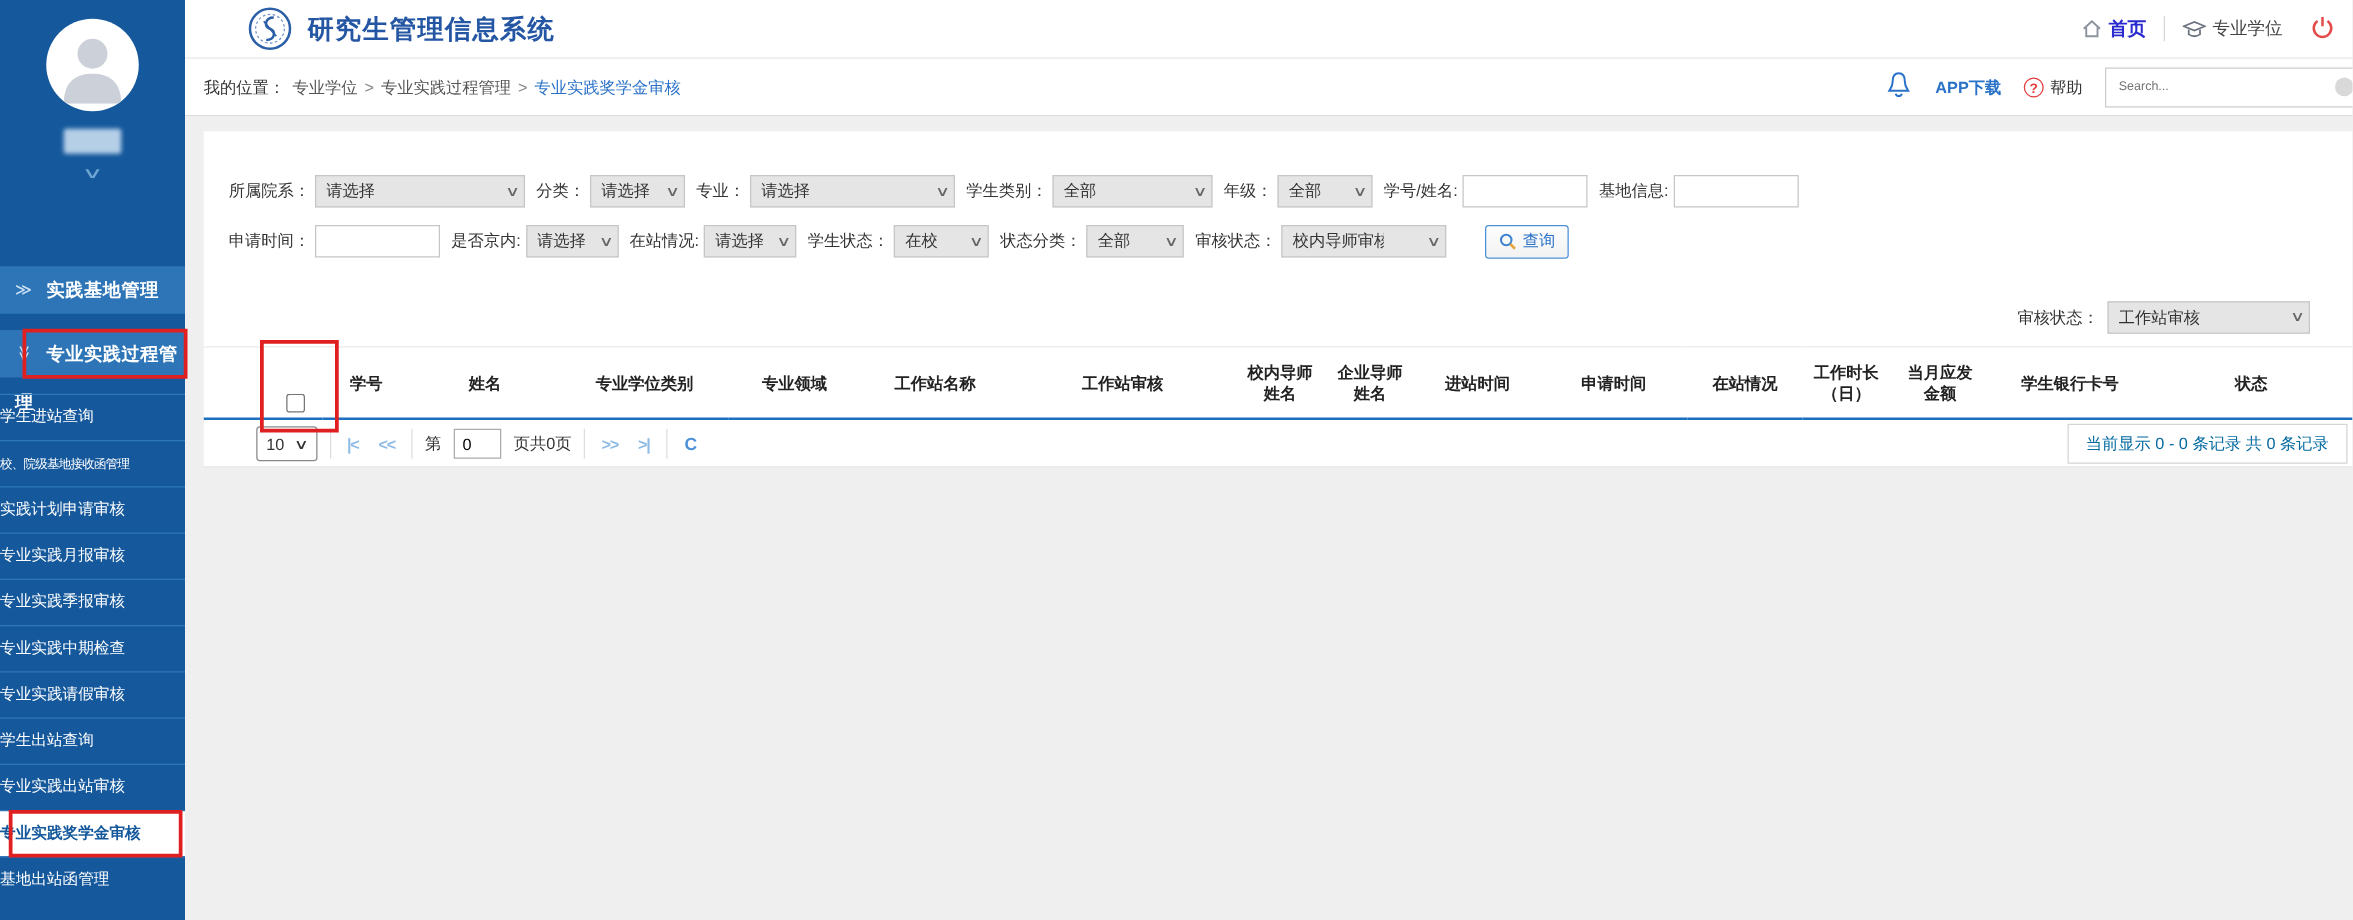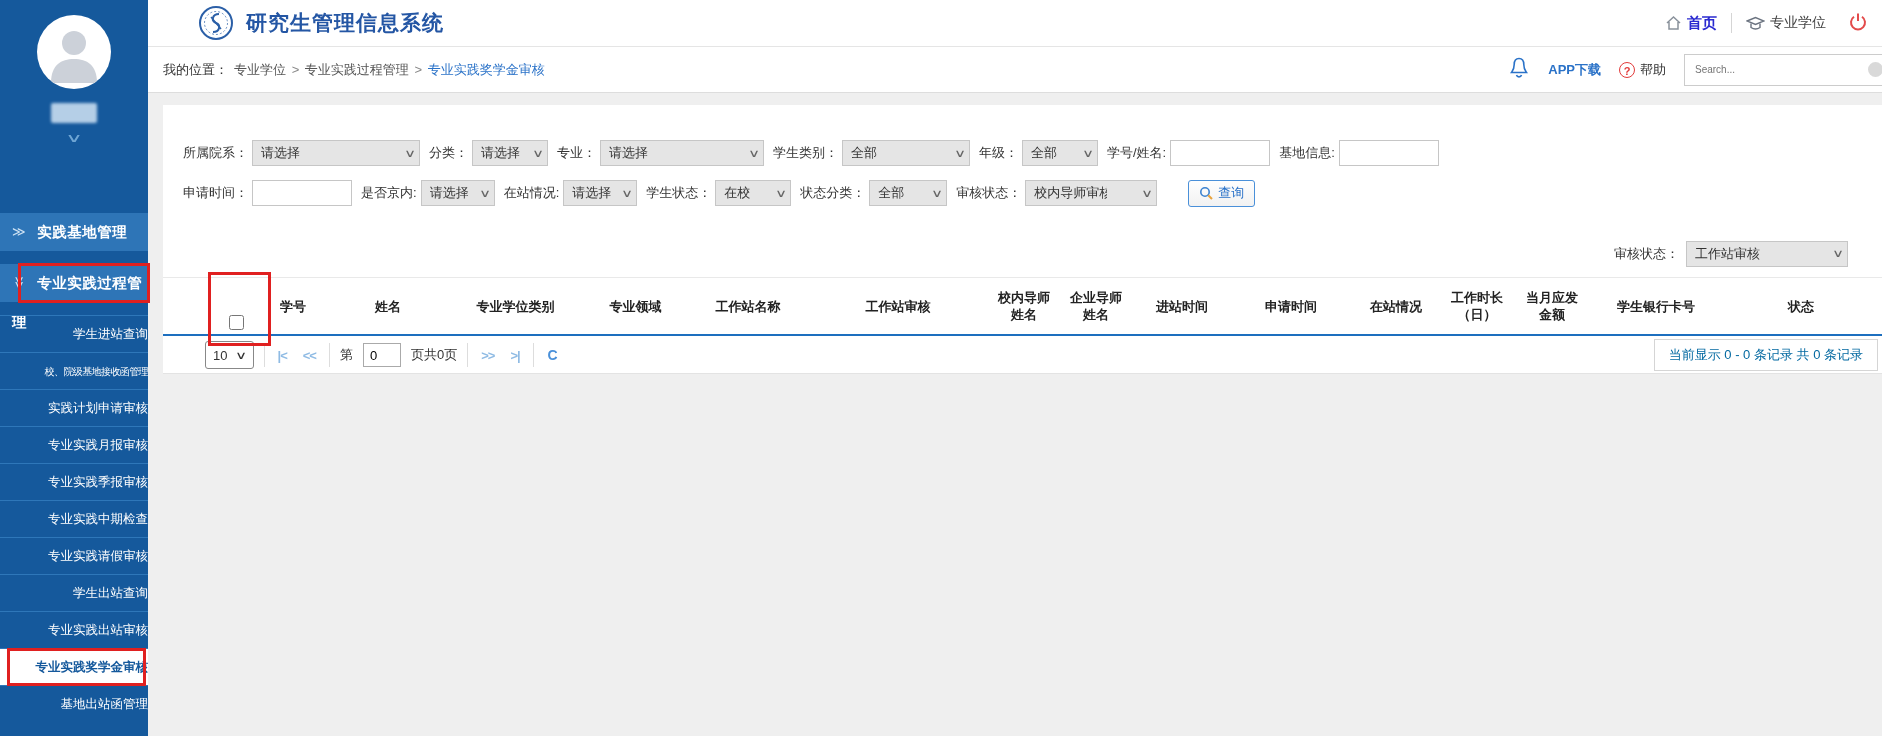--- a/index.html
+++ b/index.html
@@ -23,21 +23,21 @@
   .role-row{margin-top:12px;line-height:20px;padding:0 3px;}
   .role-chip{width:82px;height:18px;margin-right:3px;}
   .role-line2{margin-top:2px;}
   .user-collapse{margin-top:8px;color:#6fa6d4;font-size:12px;transform:scaleX(2);display:inline-block;width:100%;}
   .s-group{position:relative;height:38px;line-height:38px;background:var(--sidebar-item,#2e75b7);margin-bottom:13px;padding-left:12px;box-sizing:border-box;cursor:pointer;}
   .g-icon{display:inline-block;color:#cfe3f4;font-size:13px;margin-right:8px;vertical-align:1px;}
   .s-group.expanded .g-icon{transform:rotate(90deg);}
   .g-label{font-size:14.5px;font-weight:bold;letter-spacing:0.5px;}
   .group-box{left:18px;right:-2px;top:-1px;bottom:-1px;}
   .s-menu{list-style:none;margin:12px 0 0;padding:0;}
-  .s-item{position:relative;height:36px;line-height:36px;text-align:right;border-top:1px solid #2e77b9;font-size:12.5px;cursor:pointer;}
+  .s-item{position:relative;height:36px;line-height:36px;text-align:left;border-top:1px solid #2e77b9;font-size:12.5px;cursor:pointer;font-family:Liberation Mono, monospace;}
   .s-item:nth-of-type(2) .s-item-label{font-size:10px;letter-spacing:-0.6px;}
   .s-item.active{background:#ffffff;color:var(--sidebar,#15599c);font-weight:bold;}
   .item-box{left:7px;right:2px;top:-1px;bottom:-1px;}
 
   
   .topbar{position:absolute;left:148px;top:0;right:0;height:46px;background:#fff;border-bottom:1px solid #e5e5e5;z-index:1;display:flex;align-items:center;}
   .logo{margin-left:50px;display:flex;align-items:center;}
   .app-title{margin-left:12px;font-size:21px;font-weight:bold;color:var(--title-blue,#2456a4);letter-spacing:1px;}
   .top-right{margin-left:auto;display:flex;align-items:center;padding-right:14px;gap:14px;}
   .top-link{display:flex;align-items:center;gap:5px;cursor:pointer;font-size:14px;color:#444;}

